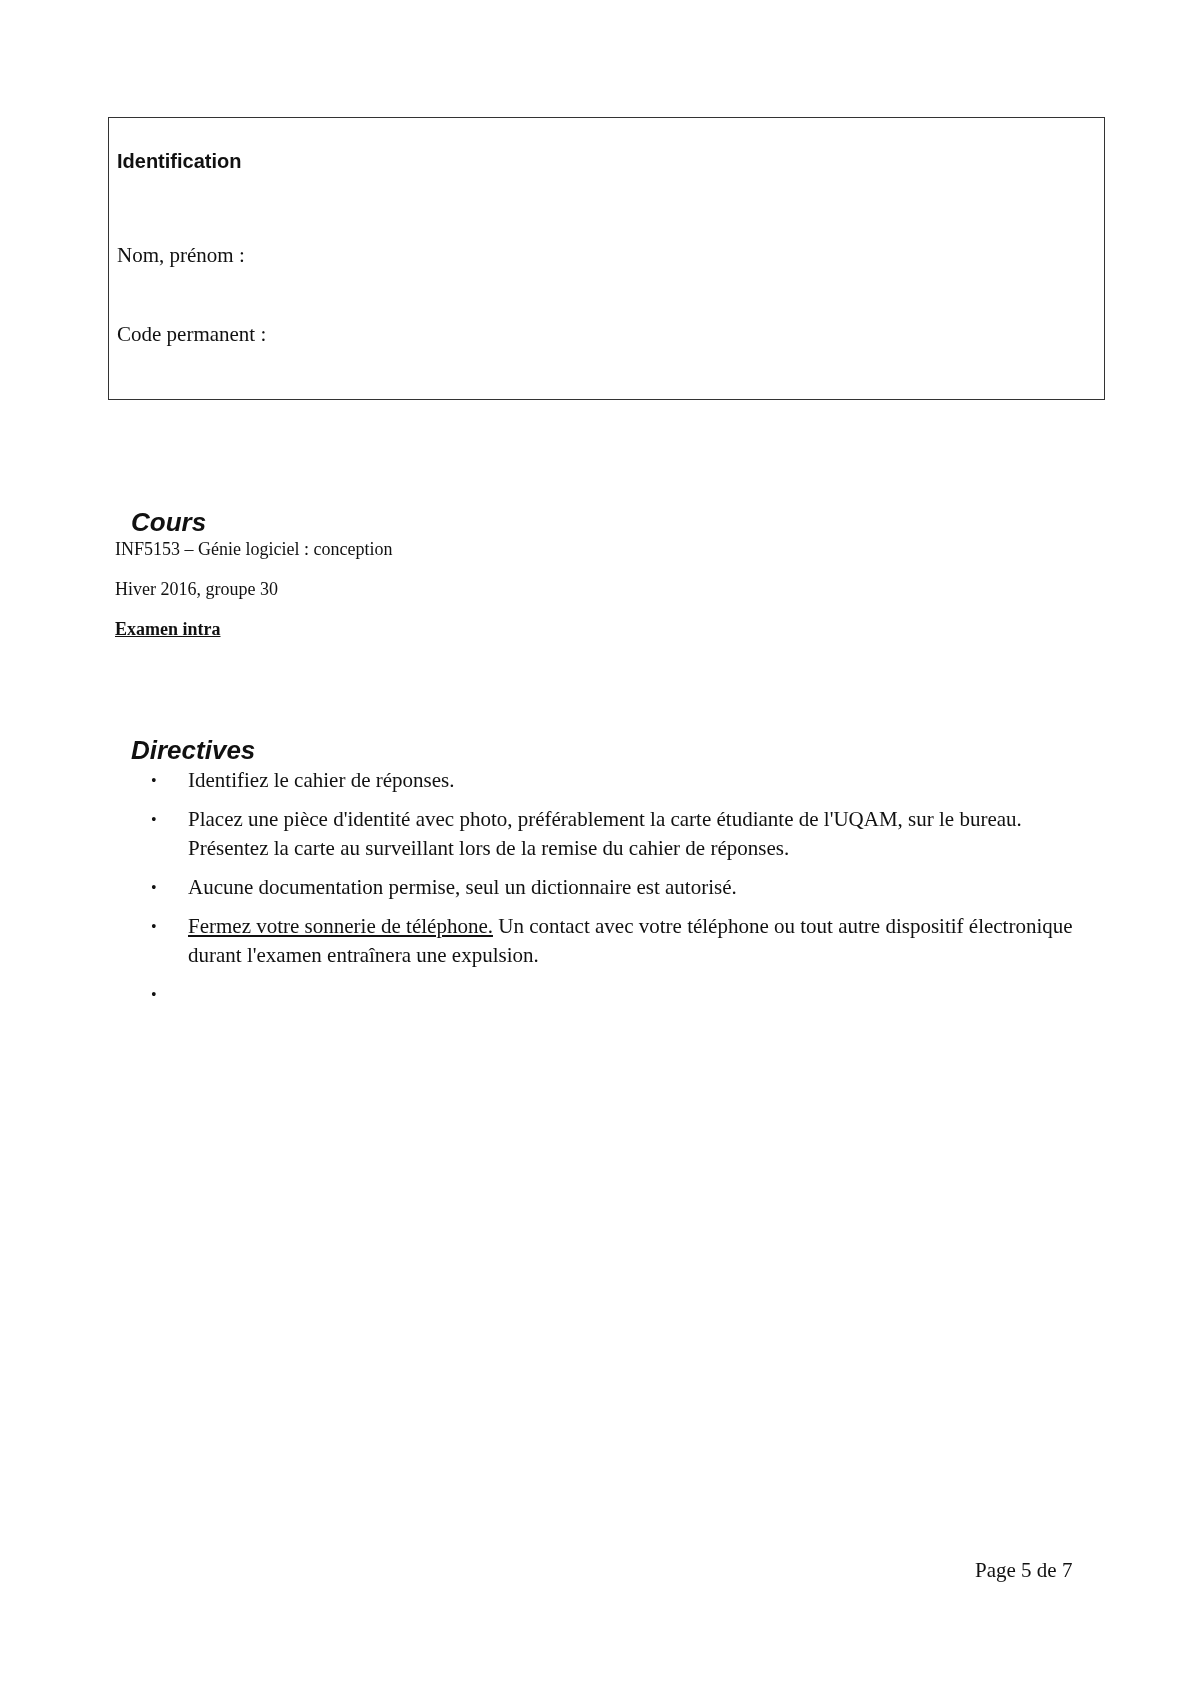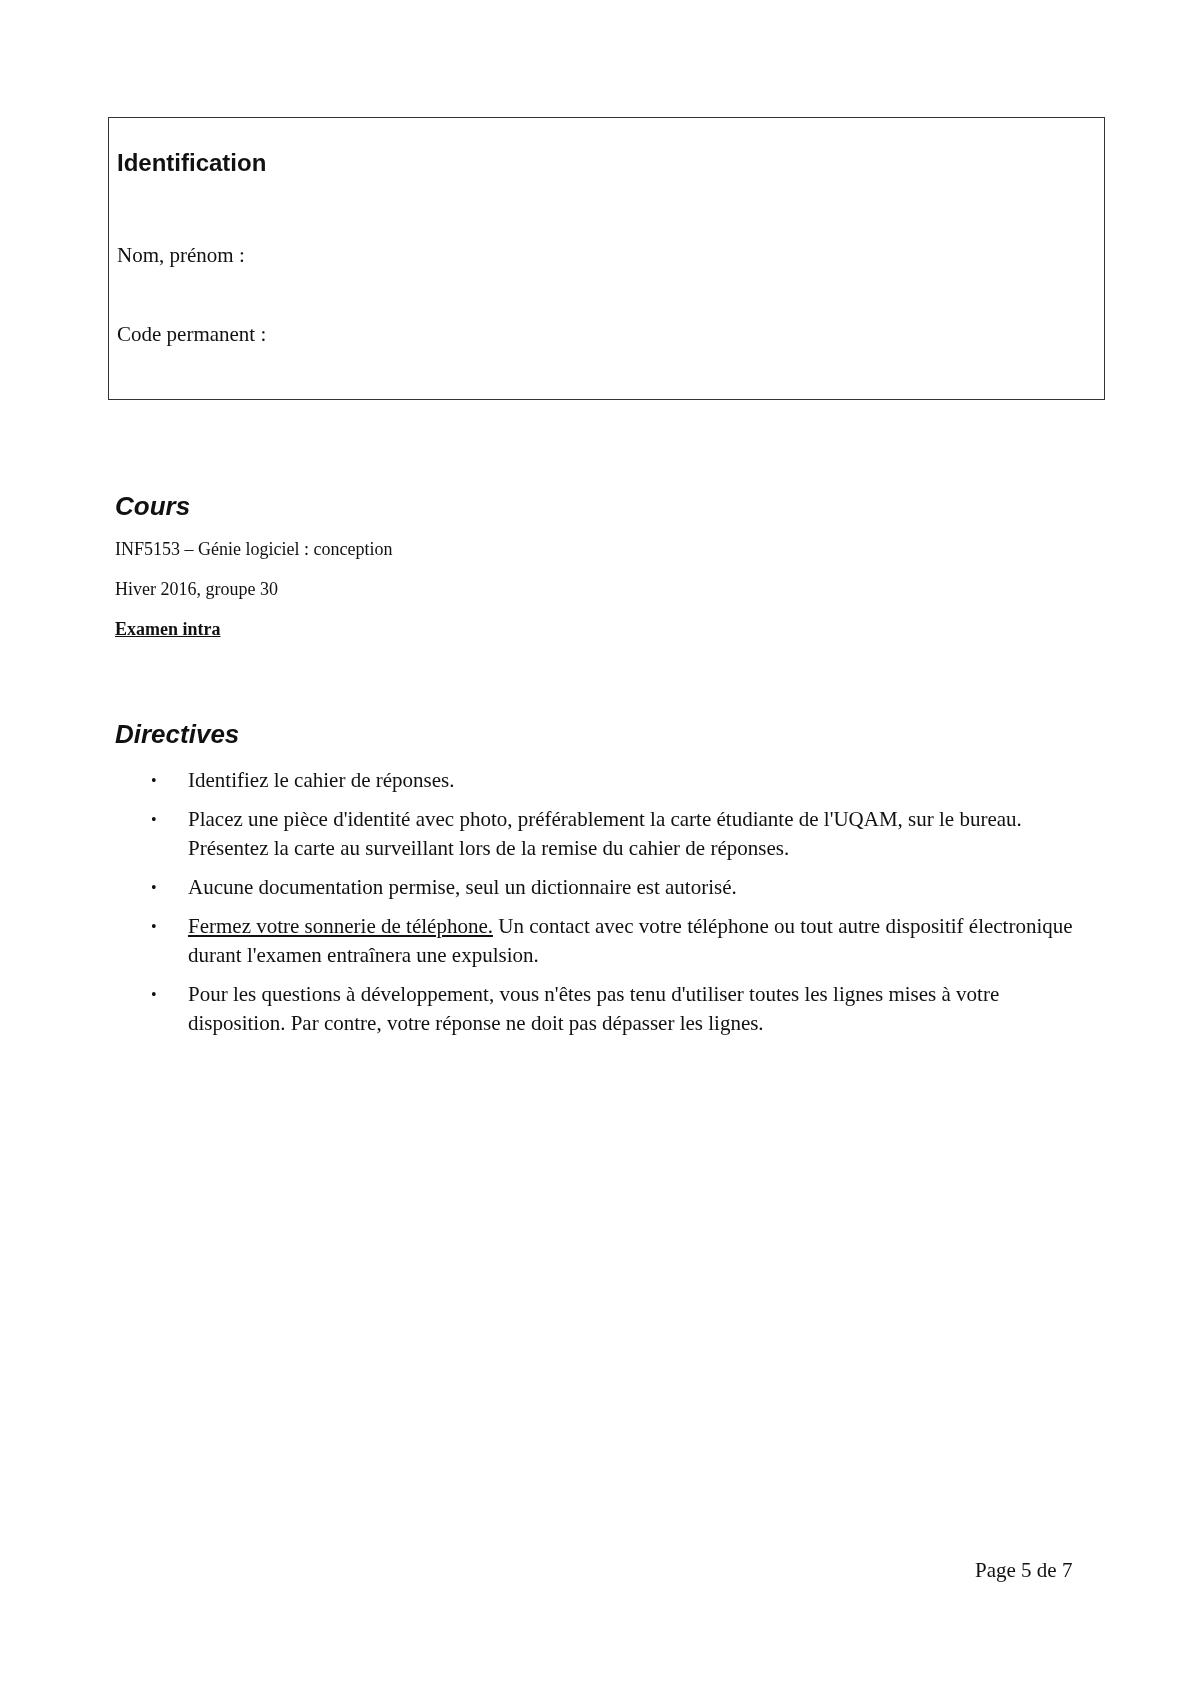--- a/index.html
+++ b/index.html
@@ -9,28 +9,28 @@
   }
   .page { position: absolute; inset: 0; }
 
   .id-box {
     position: absolute; left: 108px; top: 117px; width: 997px; height: 283px;
     border: 1.5px solid #333; box-sizing: border-box;
   }
   .id-title {
     position: absolute; left: 117px; top: 150px;
     font-family: "Liberation Sans", "DejaVu Sans", sans-serif;
-    font-weight: bold; font-size: 24px; margin: 0; line-height: 1.1;
+    font-weight: bold; font-size: 20px; margin: 0; line-height: 1.1;
   }
   .field-label { position: absolute; left: 117px; font-size: 21px; line-height: 1; }
   .f-nom { top: 245px; text-align: center; }
   .f-code { top: 324px; }
 
   .sec-title {
-    position: absolute; left: 115px; margin: 0;
+    position: absolute; left: 115px; margin: 16px;
     font-family: "Liberation Sans", "DejaVu Sans", sans-serif;
     font-weight: bold; font-style: italic; font-size: 26px; line-height: 1.1;
   }
   .s-cours { top: 492px; }
   .s-dir { top: 720px; }
 
   .course-line { position: absolute; left: 115px; font-size: 18px; line-height: 1; }
   .c1 { top: 540px; }
   .c2 { top: 580px; }
   .c3 { top: 620px; font-weight: bold; text-decoration: underline; }
@@ -73,18 +73,18 @@
     <li class="dir-item">
       <span class="bullet">•</span>
       <span class="underlined"></span><span>Aucune documentation permise, seul un dictionnaire est autorisé.</span>
     </li>
     <li class="dir-item">
       <span class="bullet">•</span>
       <span class="underlined">Fermez votre sonnerie de téléphone.</span><span> Un contact avec votre téléphone ou tout autre dispositif électronique durant l'examen entraînera une expulsion.</span>
     </li>
     <li class="dir-item">
       <span class="bullet">•</span>
-      <span class="underlined"></span><span>Pour les questions à développement, vous n'êtes pas tenu d'utiliser toutes les lignes mises à votre disposition. Par contre, votre réponse ne doit pas dépasser les lignes.</span>
+      <span class="underlined"></span>
     </li>
   </ul>
 
   <div class="footer">Page 5 de 7</div>
 </div>
 
 </body></html>

